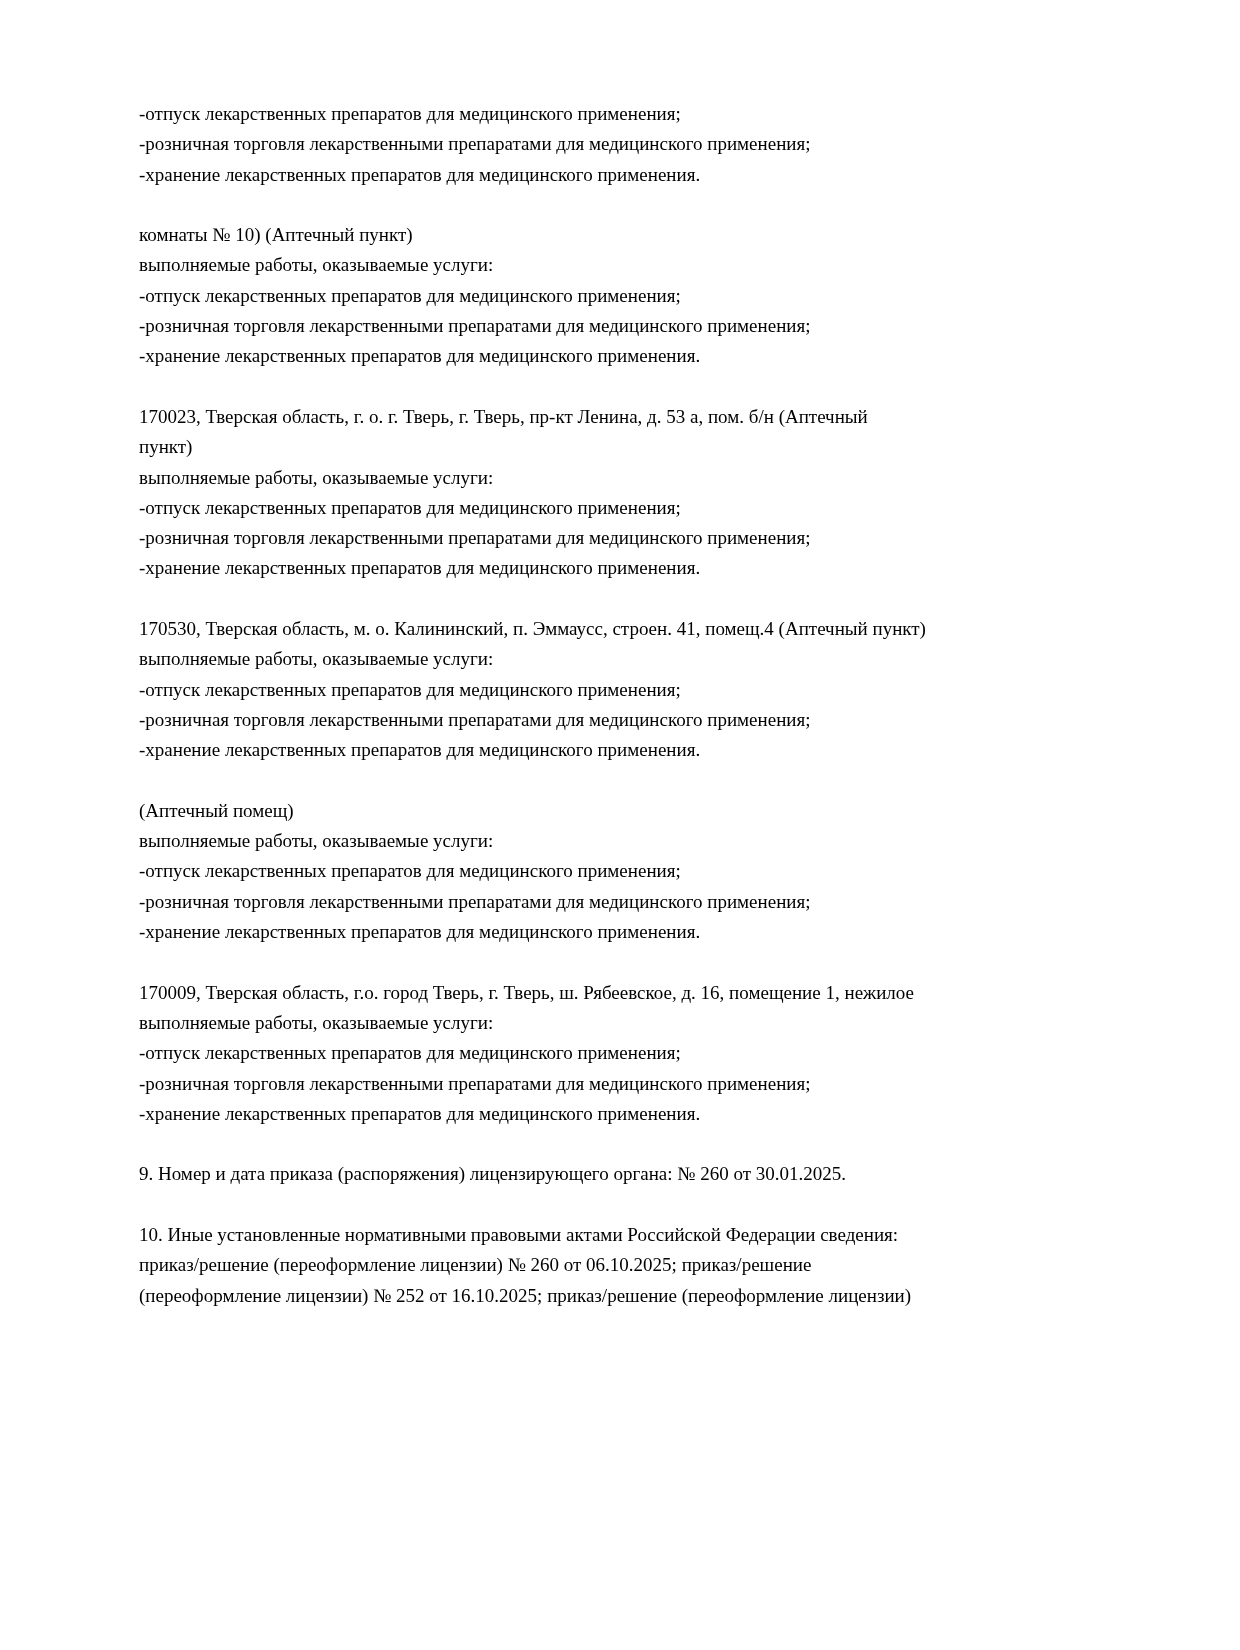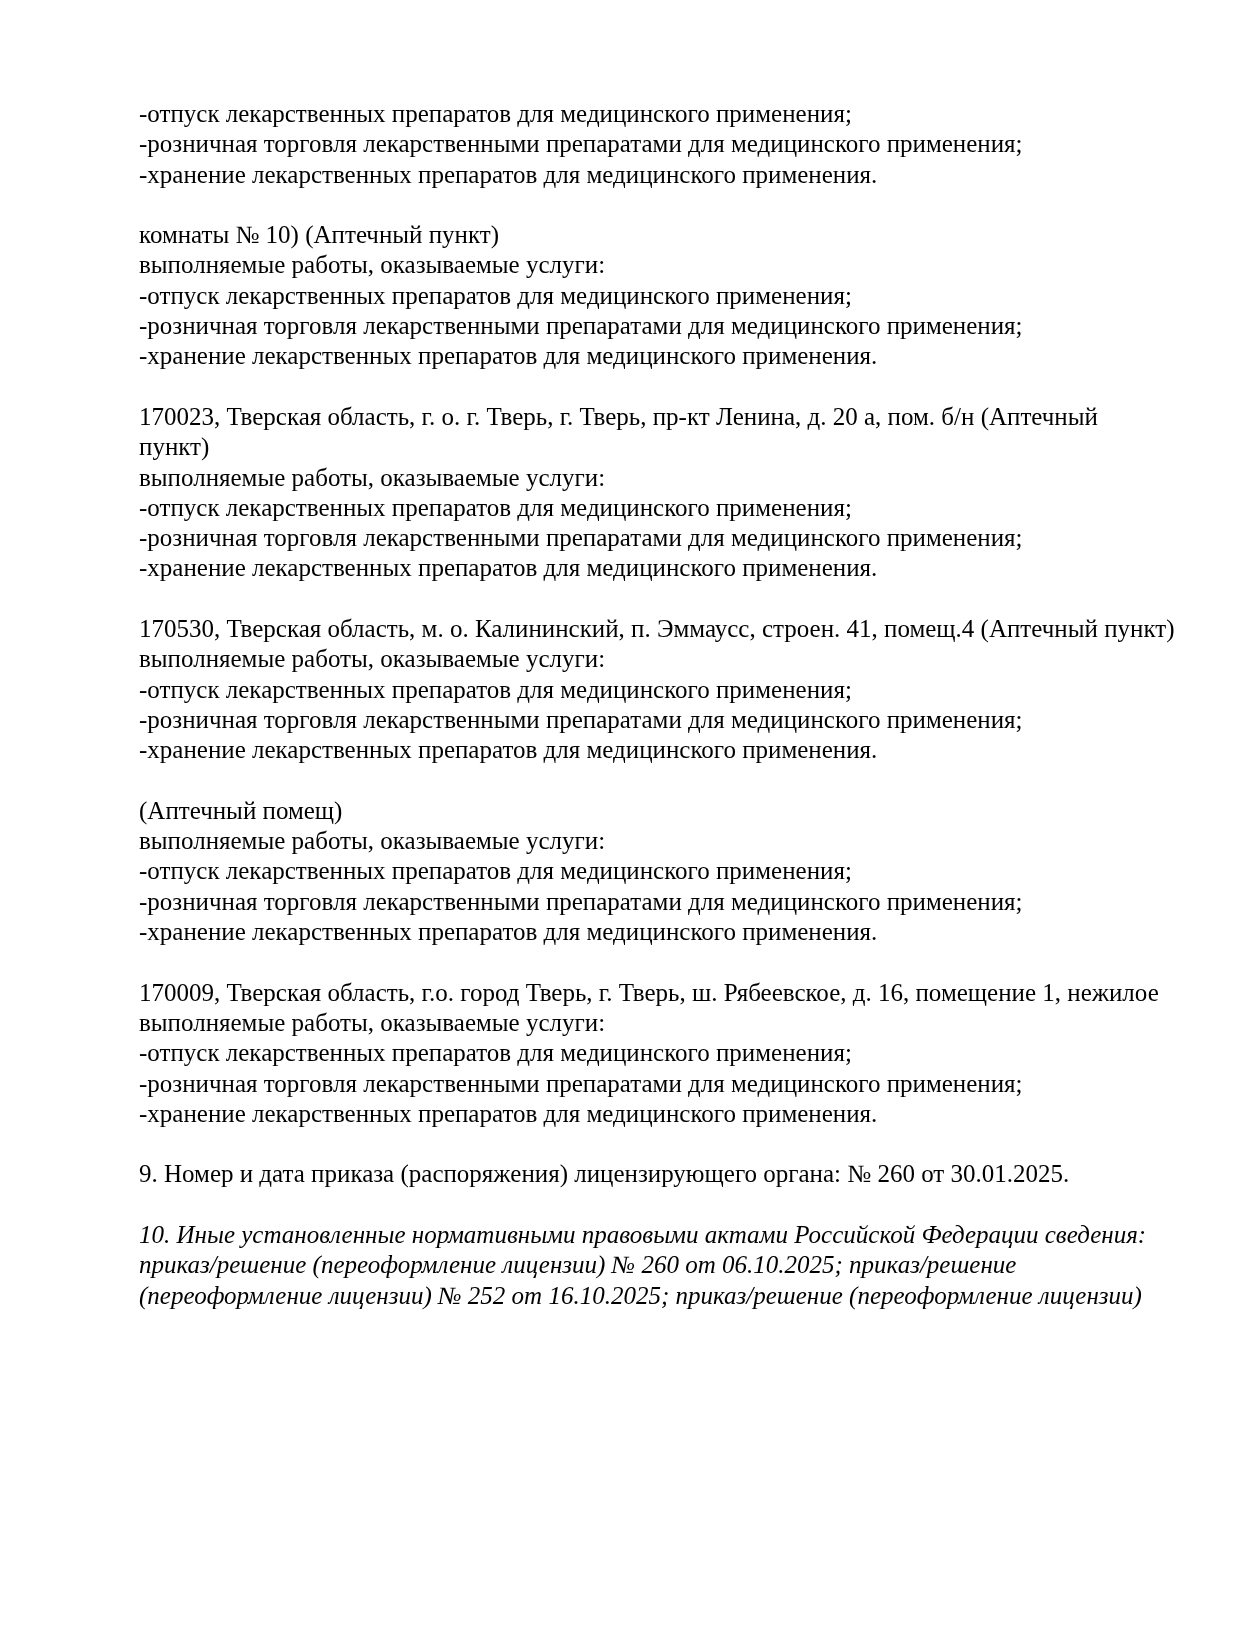--- a/index.html
+++ b/index.html
@@ -14,32 +14,31 @@
     height: 1650px;
     background: #ffffff;
     overflow: hidden;
     font-family: "Liberation Serif", "DejaVu Serif", serif;
   }
   .content {
     position: absolute;
     left: 139px;
     top: 99px;
     width: 1066px;
-    font-size: 25px;
+    font-size: 19px;
     line-height: 30.3px;
     color: #000000;
     -webkit-font-smoothing: antialiased;
   }
   .paragraph {
     margin: 0 0 30.3px 0;
     padding: 0;
   }
   .paragraph:last-child {
     margin-bottom: 10px;
-    font-style: italic;
   }
   .line {
     white-space: pre;
     min-height: 30.3px;
   }
 </style>
 </head>
 <body>
 
 <div class="page">
@@ -50,21 +49,21 @@
         <div class="line">-хранение лекарственных препаратов для медицинского применения.</div>
       </div>
       <div class="paragraph">
         <div class="line">комнаты № 10) (Аптечный пункт)</div>
         <div class="line">выполняемые работы, оказываемые услуги:</div>
         <div class="line">-отпуск лекарственных препаратов для медицинского применения;</div>
         <div class="line">-розничная торговля лекарственными препаратами для медицинского применения;</div>
         <div class="line">-хранение лекарственных препаратов для медицинского применения.</div>
       </div>
       <div class="paragraph">
-        <div class="line">170023, Тверская область, г. о. г. Тверь, г. Тверь, пр-кт Ленина, д. 20 а, пом. б/н (Аптечный</div>
+        <div class="line">170023, Тверская область, г. о. г. Тверь, г. Тверь, пр-кт Ленина, д. 53 а, пом. б/н (Аптечный</div>
         <div class="line">пункт)</div>
         <div class="line">выполняемые работы, оказываемые услуги:</div>
         <div class="line">-отпуск лекарственных препаратов для медицинского применения;</div>
         <div class="line">-розничная торговля лекарственными препаратами для медицинского применения;</div>
         <div class="line">-хранение лекарственных препаратов для медицинского применения.</div>
       </div>
       <div class="paragraph">
         <div class="line">170530, Тверская область, м. о. Калининский, п. Эммаусс, строен. 41, помещ.4 (Аптечный пункт)</div>
         <div class="line">выполняемые работы, оказываемые услуги:</div>
         <div class="line">-отпуск лекарственных препаратов для медицинского применения;</div>

